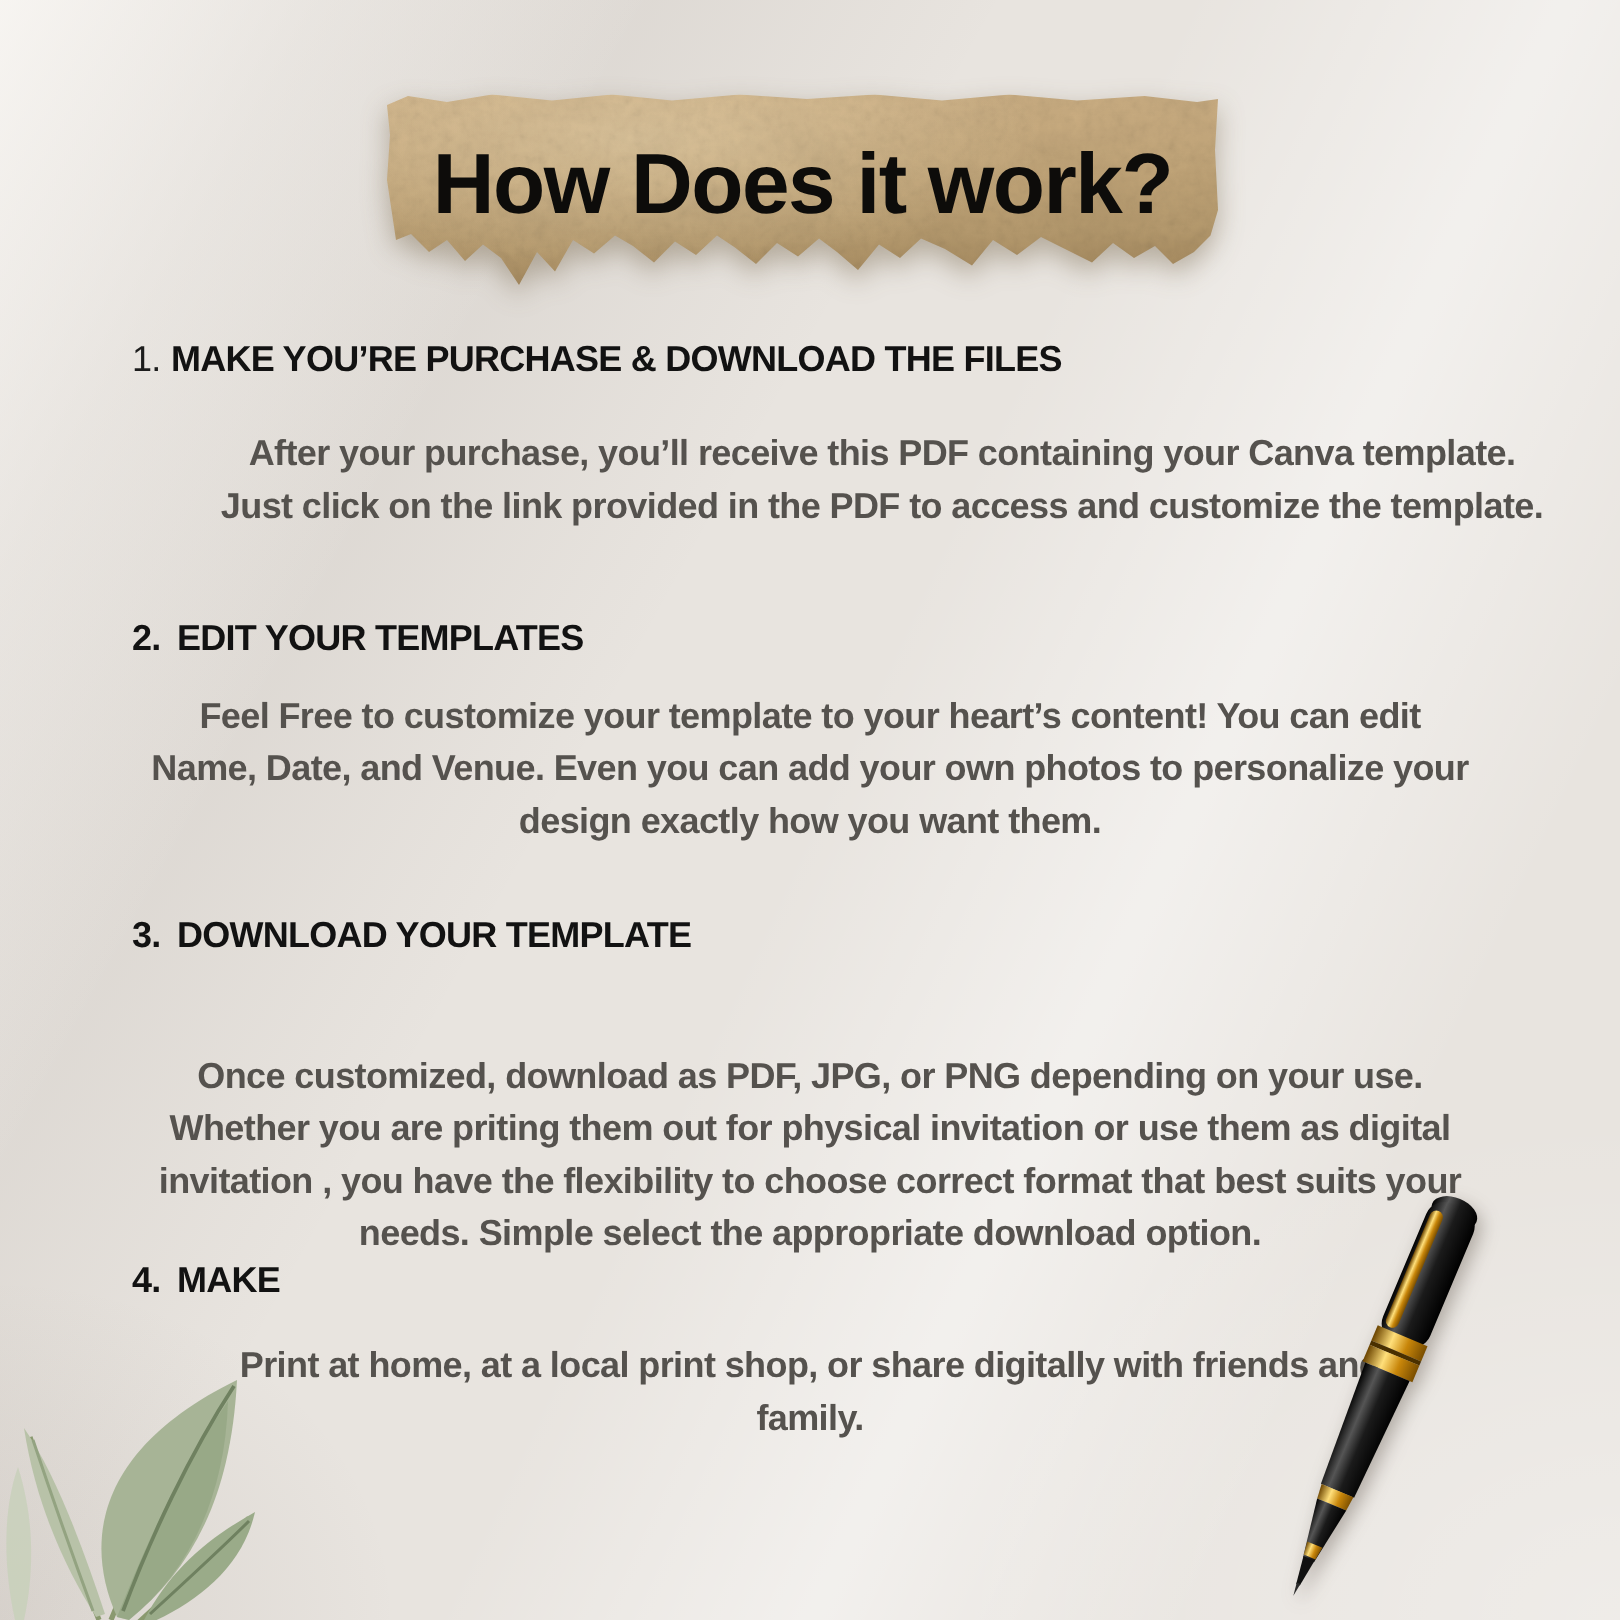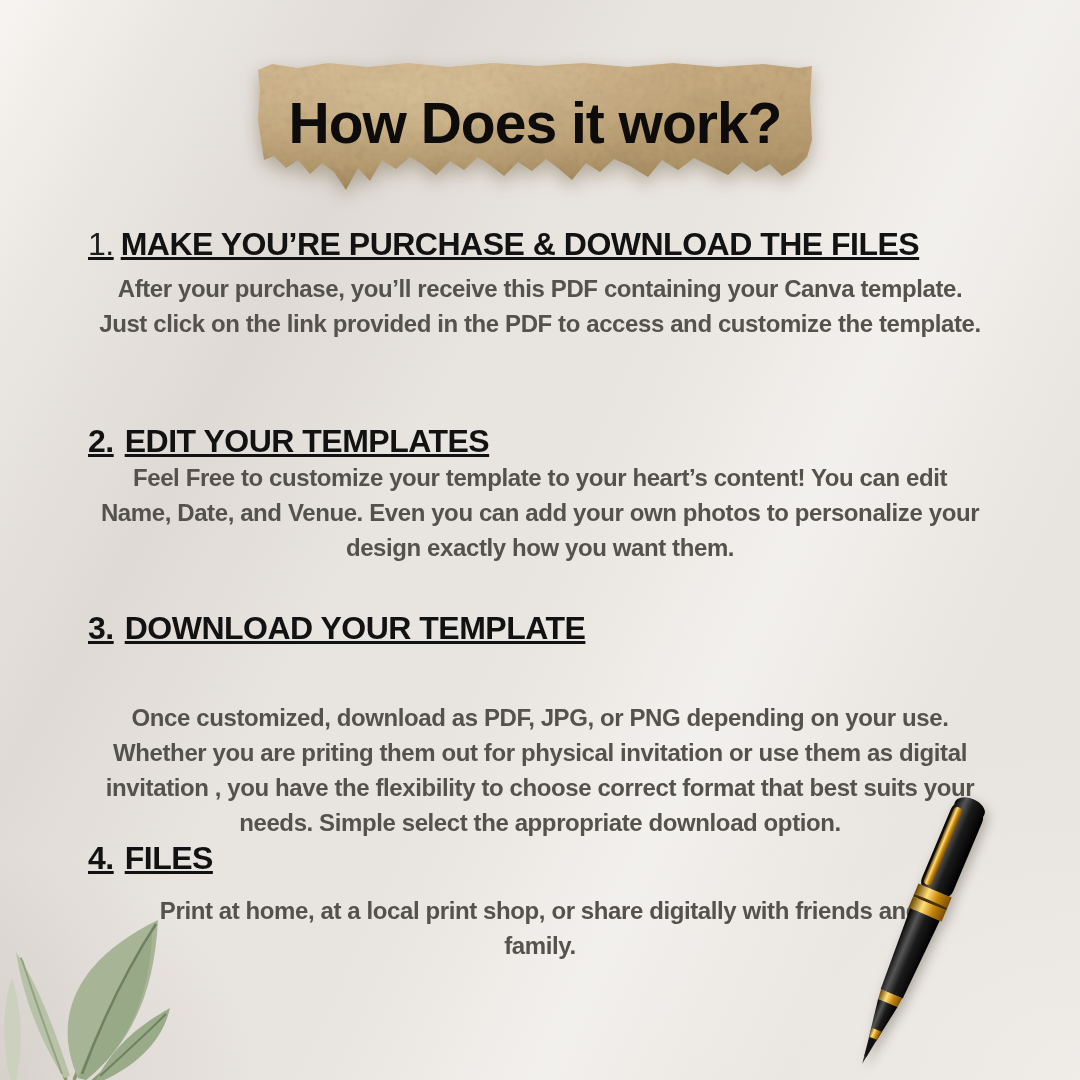--- a/index.html
+++ b/index.html
@@ -34,31 +34,31 @@
     display:flex; align-items:center; justify-content:center;
   }
   .banner svg.tex{position:absolute; inset:0; width:100%; height:100%; mix-blend-mode:multiply; opacity:.38;}
   .banner-title{
     position:relative; z-index:2; padding-bottom:8px;
     font-size:57px; font-weight:700; letter-spacing:-1px; color:#0d0c0a;
   }
   
   .step-heading{
     position:absolute; left:88px; color:#121212; font-weight:700;
-    font-size:32px; letter-spacing:-.5px; white-space:nowrap;text-decoration:underline;
+    font-size:24px; letter-spacing:-.5px; white-space:nowrap;
   }
   .step-num{font-weight:700; margin-right:11px;}
   .num-light{font-weight:400; margin-right:7px; color:#1c1c1c;}
   .step-body{
     position:absolute; left:50%; transform:translateX(-50%);
     text-align:center; color:#55524e; font-weight:700;
     font-size:24px; line-height:35px; letter-spacing:-.4px; margin:0;
   }
-  .h1{top:226px;} .b1{top:271px; width:884px;}
-  .h2{top:423px;} .b2{top:460px; width:884px;}
+  .h1{top:226px;} .b1{top:285px; width:884px;margin-left:48px;}
+  .h2{top:412px;} .b2{top:460px; width:884px;}
   .h3{top:610px;} .b3{top:700px; width:902px;}
   .h4{top:840px;} .b4{top:893px; width:784px;}
   
   .leaves{position:absolute; left:0; top:876px; width:200px; height:204px;}
   .pen{position:absolute; left:812px; top:756px; width:240px; height:324px;
        filter:drop-shadow(3px 5px 6px rgba(70,58,45,.35));}
 </style>
 </head>
 <body>
 
@@ -97,21 +97,21 @@
     <span class="step-num">2.</span><span>EDIT YOUR TEMPLATES</span>
   </div>
   <p class="step-body b2">Feel Free to customize your template to your heart’s content! You can edit Name, Date, and Venue. Even you can add your own photos to personalize your design exactly how you want them.</p>
 
   <div class="step-heading h3">
     <span class="step-num">3.</span><span>DOWNLOAD YOUR TEMPLATE</span>
   </div>
   <p class="step-body b3">Once customized, download as PDF, JPG, or PNG depending on your use. Whether you are priting them out for physical invitation or use them as digital invitation , you have the flexibility to choose correct format that best suits  your needs. Simple select the appropriate download option.</p>
 
   <div class="step-heading h4">
-    <span class="step-num">4.</span><span>FILES</span>
+    <span class="step-num">4.</span><span>MAKE</span>
   </div>
   <p class="step-body b4">Print at home, at a local print shop, or share digitally with friends and family.</p>
 
   <svg class="leaves" viewBox="0 0 200 204" xmlns="http://www.w3.org/2000/svg">
     <path d="M10 204 C 2 168, 2 130, 12 102 C 24 140, 22 176, 16 204 Z" fill="#c9d0bb" opacity="0.9"></path>
     <path d="M74 204 C 96 150, 120 100, 156 48" stroke="#8a996f" stroke-width="3.5" fill="none"></path>
     <path d="M66 204 C 52 168, 34 128, 20 82" stroke="#8a996f" stroke-width="3.5" fill="none"></path>
     <path d="M92 206 C 116 184, 142 160, 166 136" stroke="#8a996f" stroke-width="3.5" fill="none"></path>
     <path d="M64 202 C 44 170, 24 128, 16 76 C 38 108, 56 158, 70 200 Z" fill="#b8c2a8"></path>
     <path d="M62 198 C 48 160, 34 120, 22 84" stroke="#93a381" stroke-width="2" fill="none"></path>

